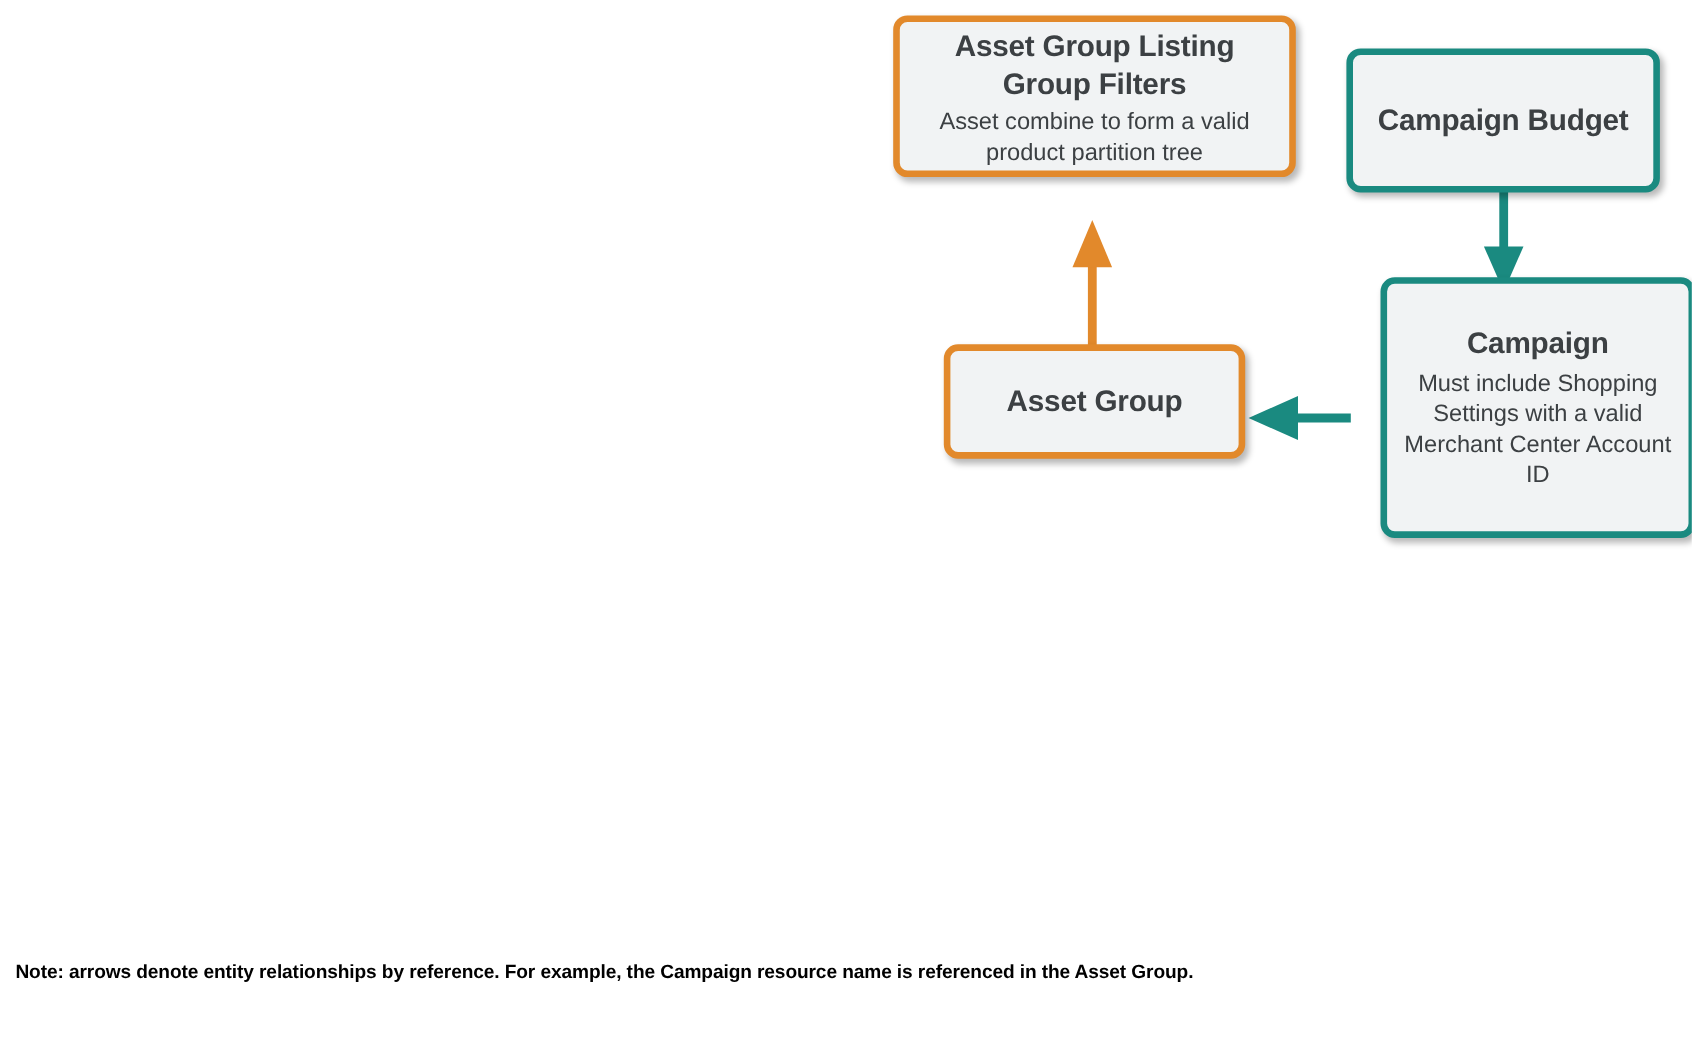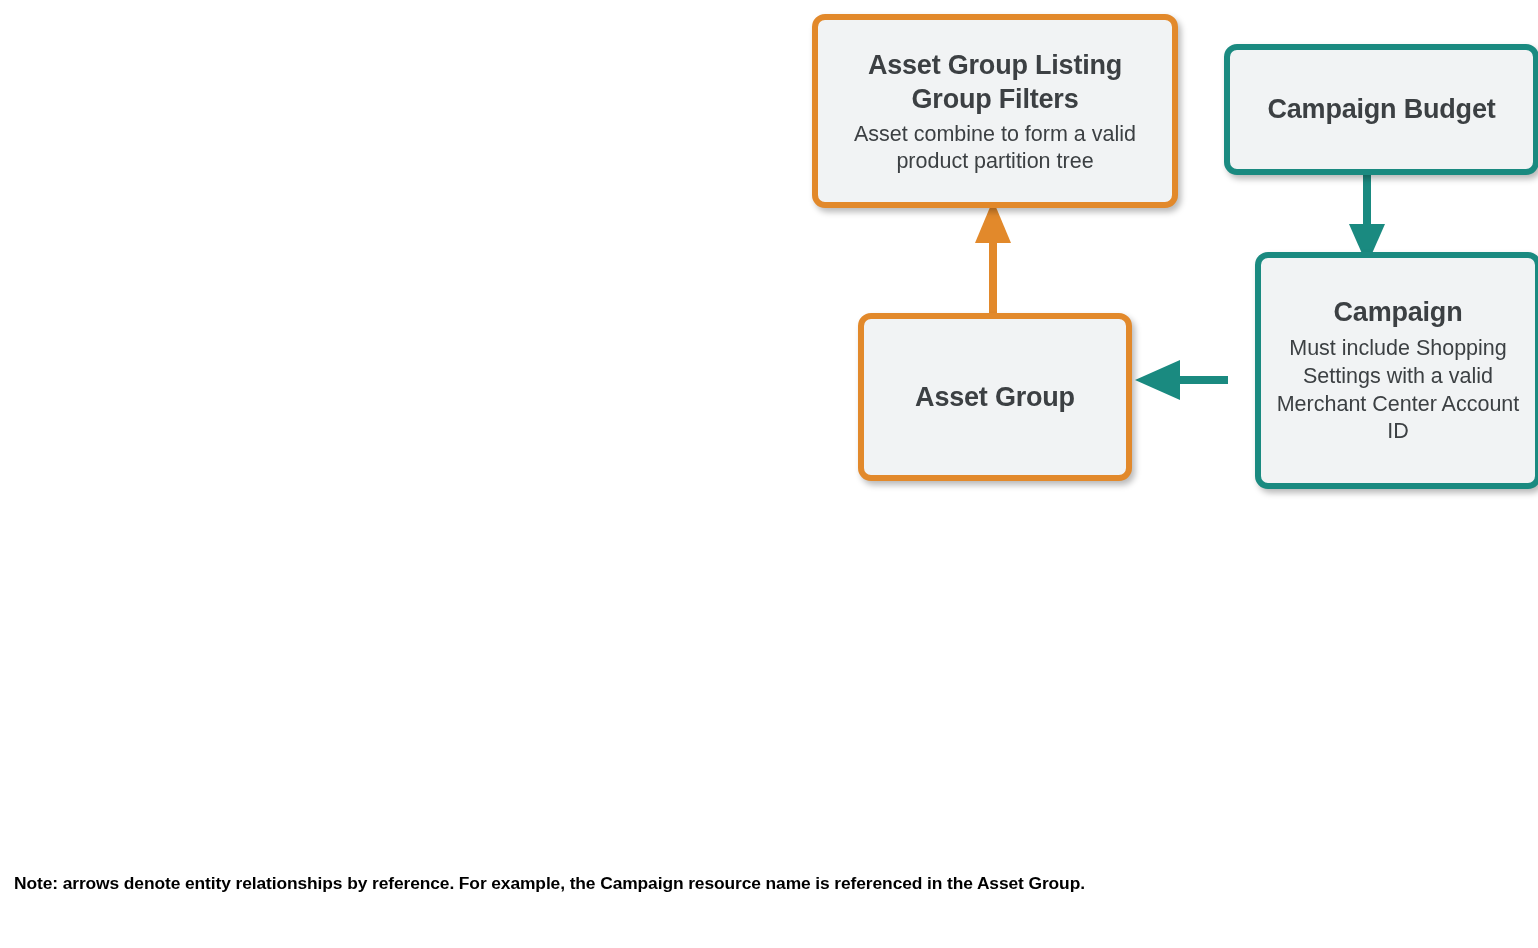--- a/index.html
+++ b/index.html
@@ -64,32 +64,32 @@
     font-weight: normal;
     font-size: 21.5px;
     line-height: 1.28;
     padding: 0 14px;
     margin-top: 4px;
   }
 
   
   #node-aglgf {
     left: 812px;  top: 14px;
-    width: 366px; height: 194px;
+    width: 366px; height: 147px;
   }
   #node-aglgf .node-title { margin-top: 2px; }
 
   #node-campaign-budget {
     left: 1224px; top: 44px;
-    width: 315px; height: 131px;
+    width: 285px; height: 131px;
   }
 
   #node-asset-group {
     left: 858px;  top: 313px;
-    width: 274px; height: 168px;
+    width: 274px; height: 104px;
   }
 
   #node-campaign {
     left: 1224px; top: 252px;
     width: 286px; height: 237px; margin-left: 31px;
   }
   #node-campaign .node-title { margin-top: 0px; }
   #node-campaign .node-subtitle { margin-top: 6px; }
 
   

